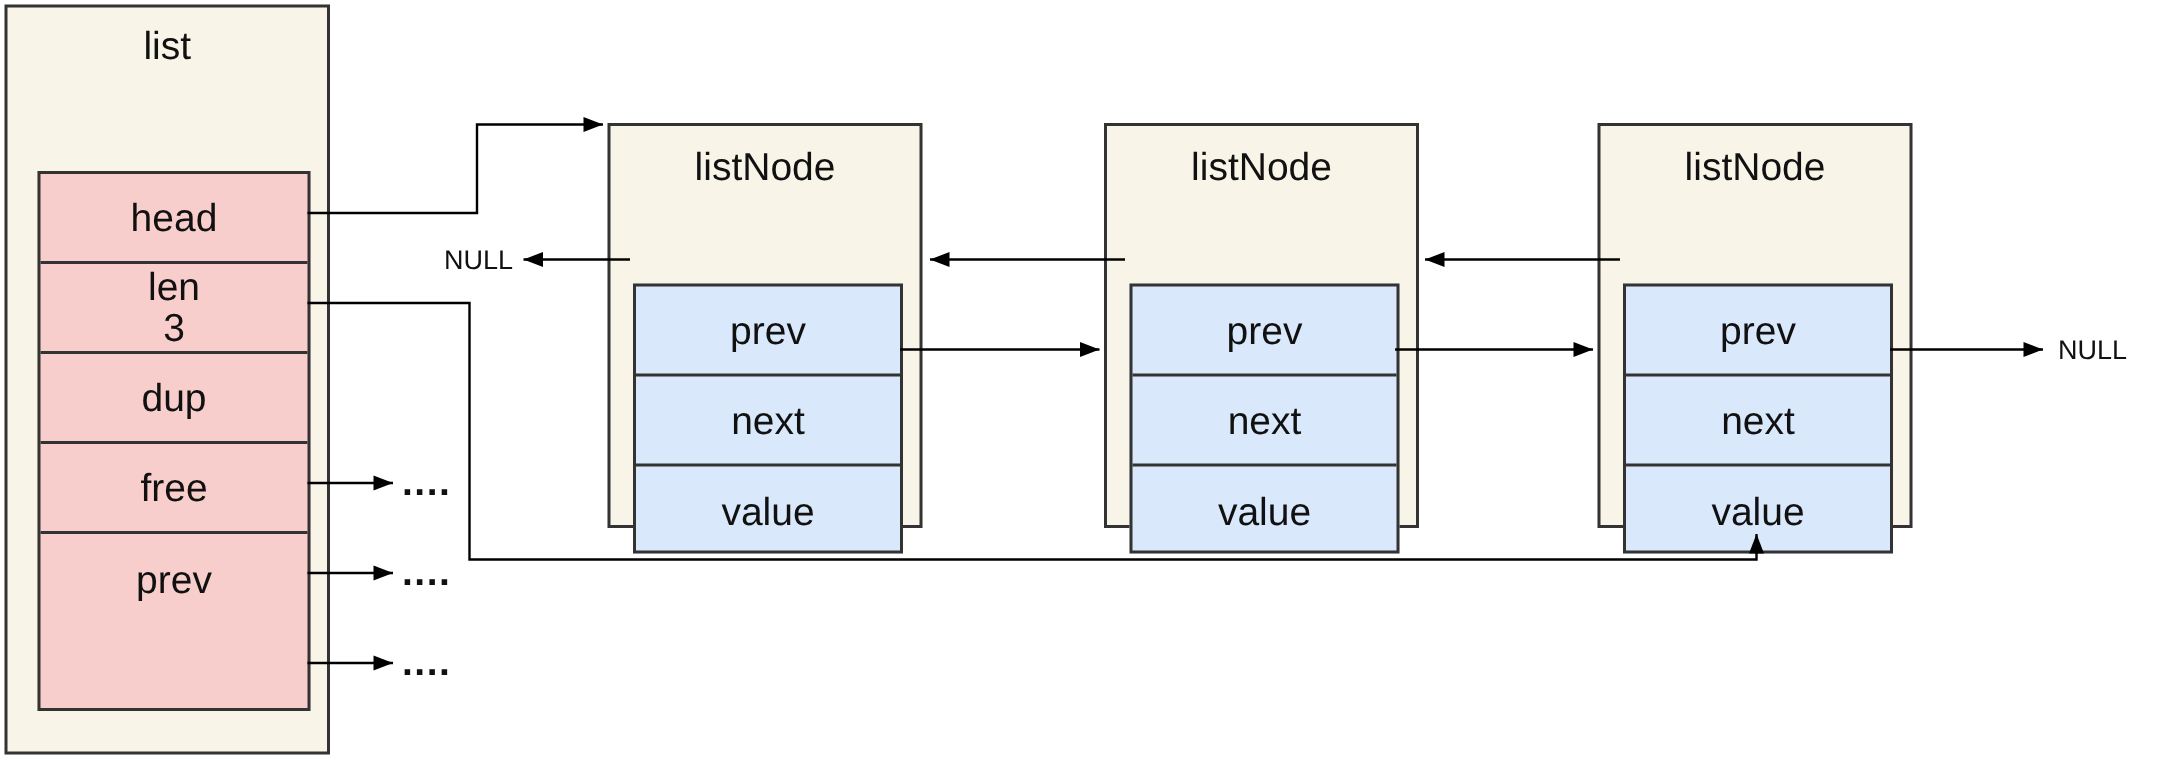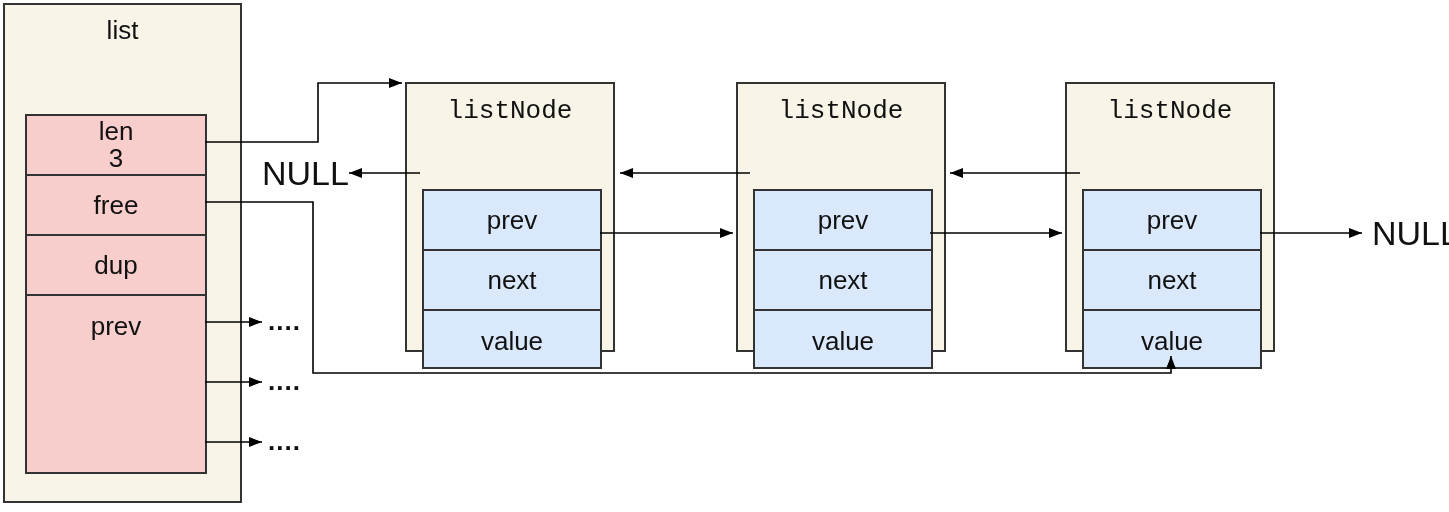--- a/index.html
+++ b/index.html
@@ -51,42 +51,42 @@
     justify-content: center;
     font-size: 26px;
     line-height: 27px;
     border-bottom: 2px solid var(--border-color, #333333);
   }
   .cell:last-child { border-bottom: none; text-align: center; }
   .cell span:empty { display: none; }
 
   .float-label {
     position: absolute;
-    font-size: 34px;
+    font-size: 18px;
     line-height: 32px;
     height: 32px;
     white-space: nowrap;
   }
   .dots {
     position: absolute;
     font-size: 26px;
     font-weight: 700;
     line-height: 30px;
     white-space: nowrap;
     letter-spacing: 1px;
   }
 
   
-  #list-box { left: 3px; top: 3px; width: 239px; height: 500px; }
+  #list-box { left: 3px; top: 3px; width: 217px; height: 500px; }
   #list-box .box-title { top: 10px; }
   #list-stack { left: 20px; top: 109px; width: 182px; height: 360px; }
 
   
   .node-box { top: 82px; width: 210px; height: 270px; }
-  .node-box .box-title { top: 12px; font-family: Liberation Mono, monospace; }
+  .node-box .box-title { top: 12px; }
   .node-stack { left: 15px; top: 61px; width: 180px; height: 180px; margin-top: 44px; }
   #node1 { left: 405px; }
   #node2 { left: 736px; }
   #node3 { left: 1065px; }
 
   #null-left  { left: 262px;  top: 157px; width: 80px; text-align: right; }
   #null-right { left: 1372px; top: 217px; width: 80px; text-align: left; }
   #dots-dup   { left: 268px; top: 306px; }
   #dots-free  { left: 268px; top: 366px; }
   #dots-match { left: 268px; top: 426px; }
@@ -112,28 +112,31 @@
     <path class="arrow" d="M1260,233 L1362,233" marker-end="url(#ah)"></path>
     <path class="arrow" d="M205,322 L262,322" marker-end="url(#ah)"></path>
     <path class="arrow" d="M205,382 L262,382" marker-end="url(#ah)"></path>
     <path class="arrow" d="M205,442 L262,442" marker-end="url(#ah)"></path>
   </svg>
 
   <div id="list-box" class="outer-box">
     <div class="box-title">list</div>
     <div id="list-stack" class="stack pink">
       <div class="cell">
+        <span>head</span>
+      </div>
+      <div class="cell">
         <span>len</span>
         <span>3</span>
       </div>
       <div class="cell">
-        <span>free</span>
+        <span>dup</span>
       </div>
       <div class="cell">
-        <span>dup</span>
+        <span>free</span>
       </div>
       <div class="cell">
         <span>prev</span>
       </div>
     </div>
   </div>
 
   <div id="node1" class="outer-box node-box">
     <div class="box-title">listNode</div>
     <div class="stack blue node-stack">

